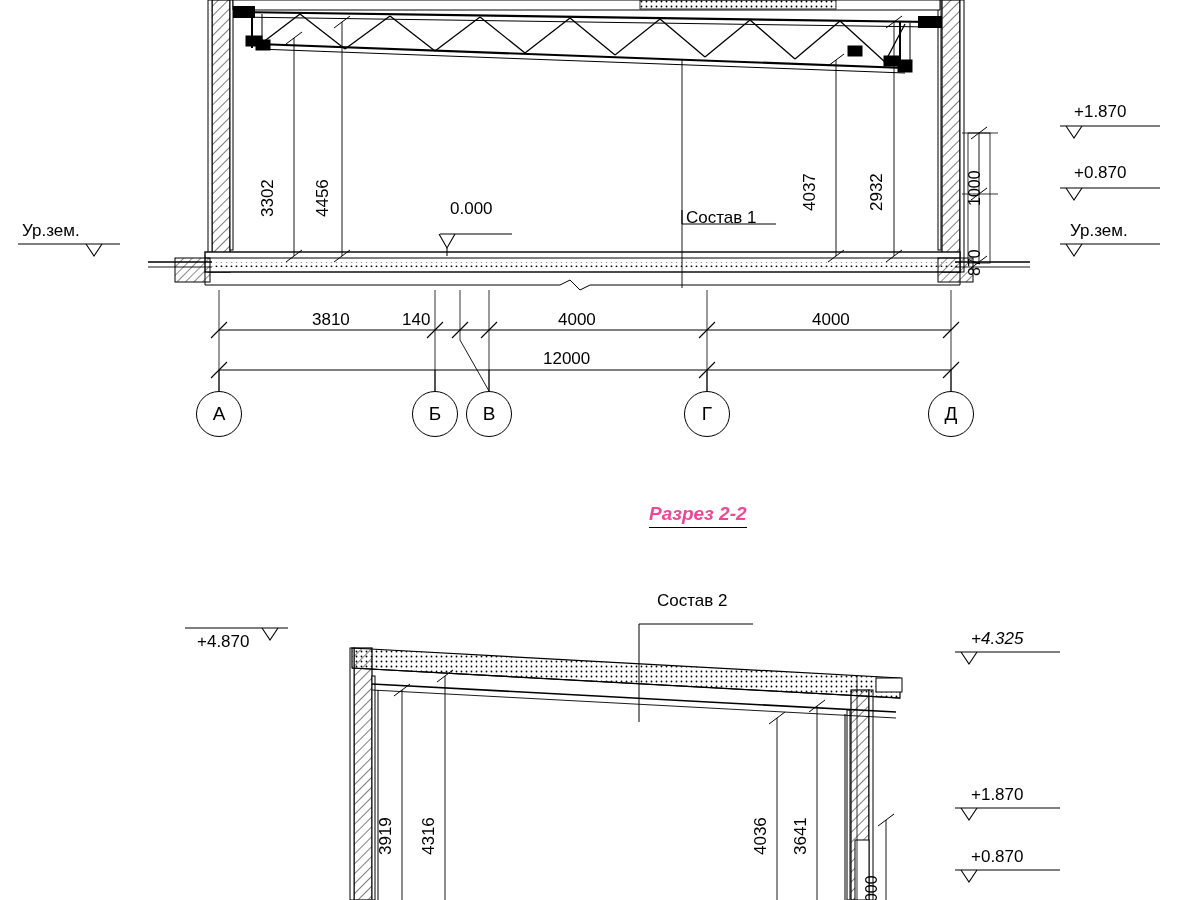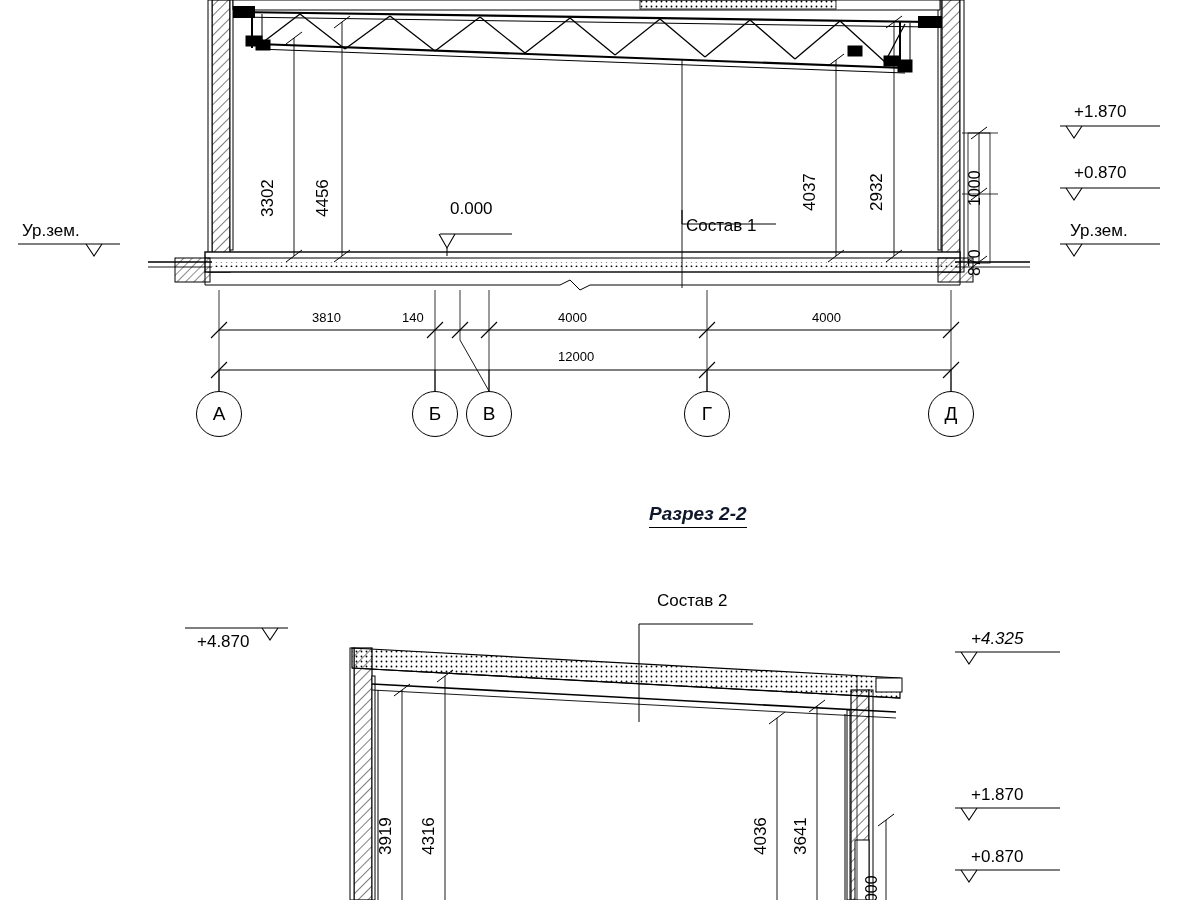--- a/index.html
+++ b/index.html
@@ -24,32 +24,32 @@
   svg { display: block; }
   .lbl {
     position: absolute;
     font-family: "Liberation Sans", sans-serif;
     font-size: 17px;
     color: #000;
     white-space: nowrap;
     line-height: 1;
   }
   .lbl.small { font-size: 16px; }
-  .lbl.dim { font-size: 13px; }
+  .lbl.dim { font-size: 17px; }
   .lbl.vert {
     transform: rotate(-90deg);
     transform-origin: left bottom;
   }
   .title {
     position: absolute;
     font-family: "Liberation Sans", sans-serif;
     font-style: italic;
     font-size: 19px;
     font-weight: 600;
-    color: #0f172a;
+    color: #ec4899;
     border-bottom: 1.5px solid #000;
     padding-bottom: 2px;
     white-space: nowrap;
   }
   .axis-circle {
     position: absolute;
     width: 46px;
     height: 46px;
     border: 1.4px solid #000;
     border-radius: 50%;
@@ -315,34 +315,34 @@
 
   <div class="title" style="left:649px; top:503px;">Разрез 2-2</div>
 
   <div class="lbl" style="left:22px; top:222px;">Ур.зем.</div>
 
   <div class="lbl" style="left:1074px; top:103px;">+1.870</div>
   <div class="lbl" style="left:1074px; top:164px;">+0.870</div>
   <div class="lbl" style="left:1070px; top:222px;">Ур.зем.</div>
 
   <div class="lbl" style="left:450px; top:200px;">0.000</div>
-  <div class="lbl" style="left:686px; top:209px;margin-top:8px;">Состав 1</div>
+  <div class="lbl" style="left:686px; top:209px;">Состав 1</div>
 
   <div class="lbl vert" style="left:276px; top:200px;">3302</div>
   <div class="lbl vert" style="left:331px; top:200px;">4456</div>
   <div class="lbl vert" style="left:818px; top:194px;">4037</div>
   <div class="lbl vert" style="left:885px; top:194px;">2932</div>
   <div class="lbl vert small" style="left:983px; top:190px;">1000</div>
   <div class="lbl vert small" style="left:983px; top:260px;">870</div>
 
   <div class="lbl dim" style="left:312px; top:311px;">3810</div>
   <div class="lbl dim" style="left:402px; top:311px;">140</div>
   <div class="lbl dim" style="left:558px; top:311px;">4000</div>
   <div class="lbl dim" style="left:812px; top:311px;">4000</div>
-  <div class="lbl dim" style="left:558px; top:350px;">12000</div>
+  <div class="lbl dim" style="left:543px; top:350px;">12000</div>
 
   <div class="axis-circle" style="left:196px; top:391px;">
     <span>А</span>
   </div>
   <div class="axis-circle" style="left:412px; top:391px;">
     <span>Б</span>
   </div>
   <div class="axis-circle" style="left:466px; top:391px;">
     <span>В</span>
   </div>

